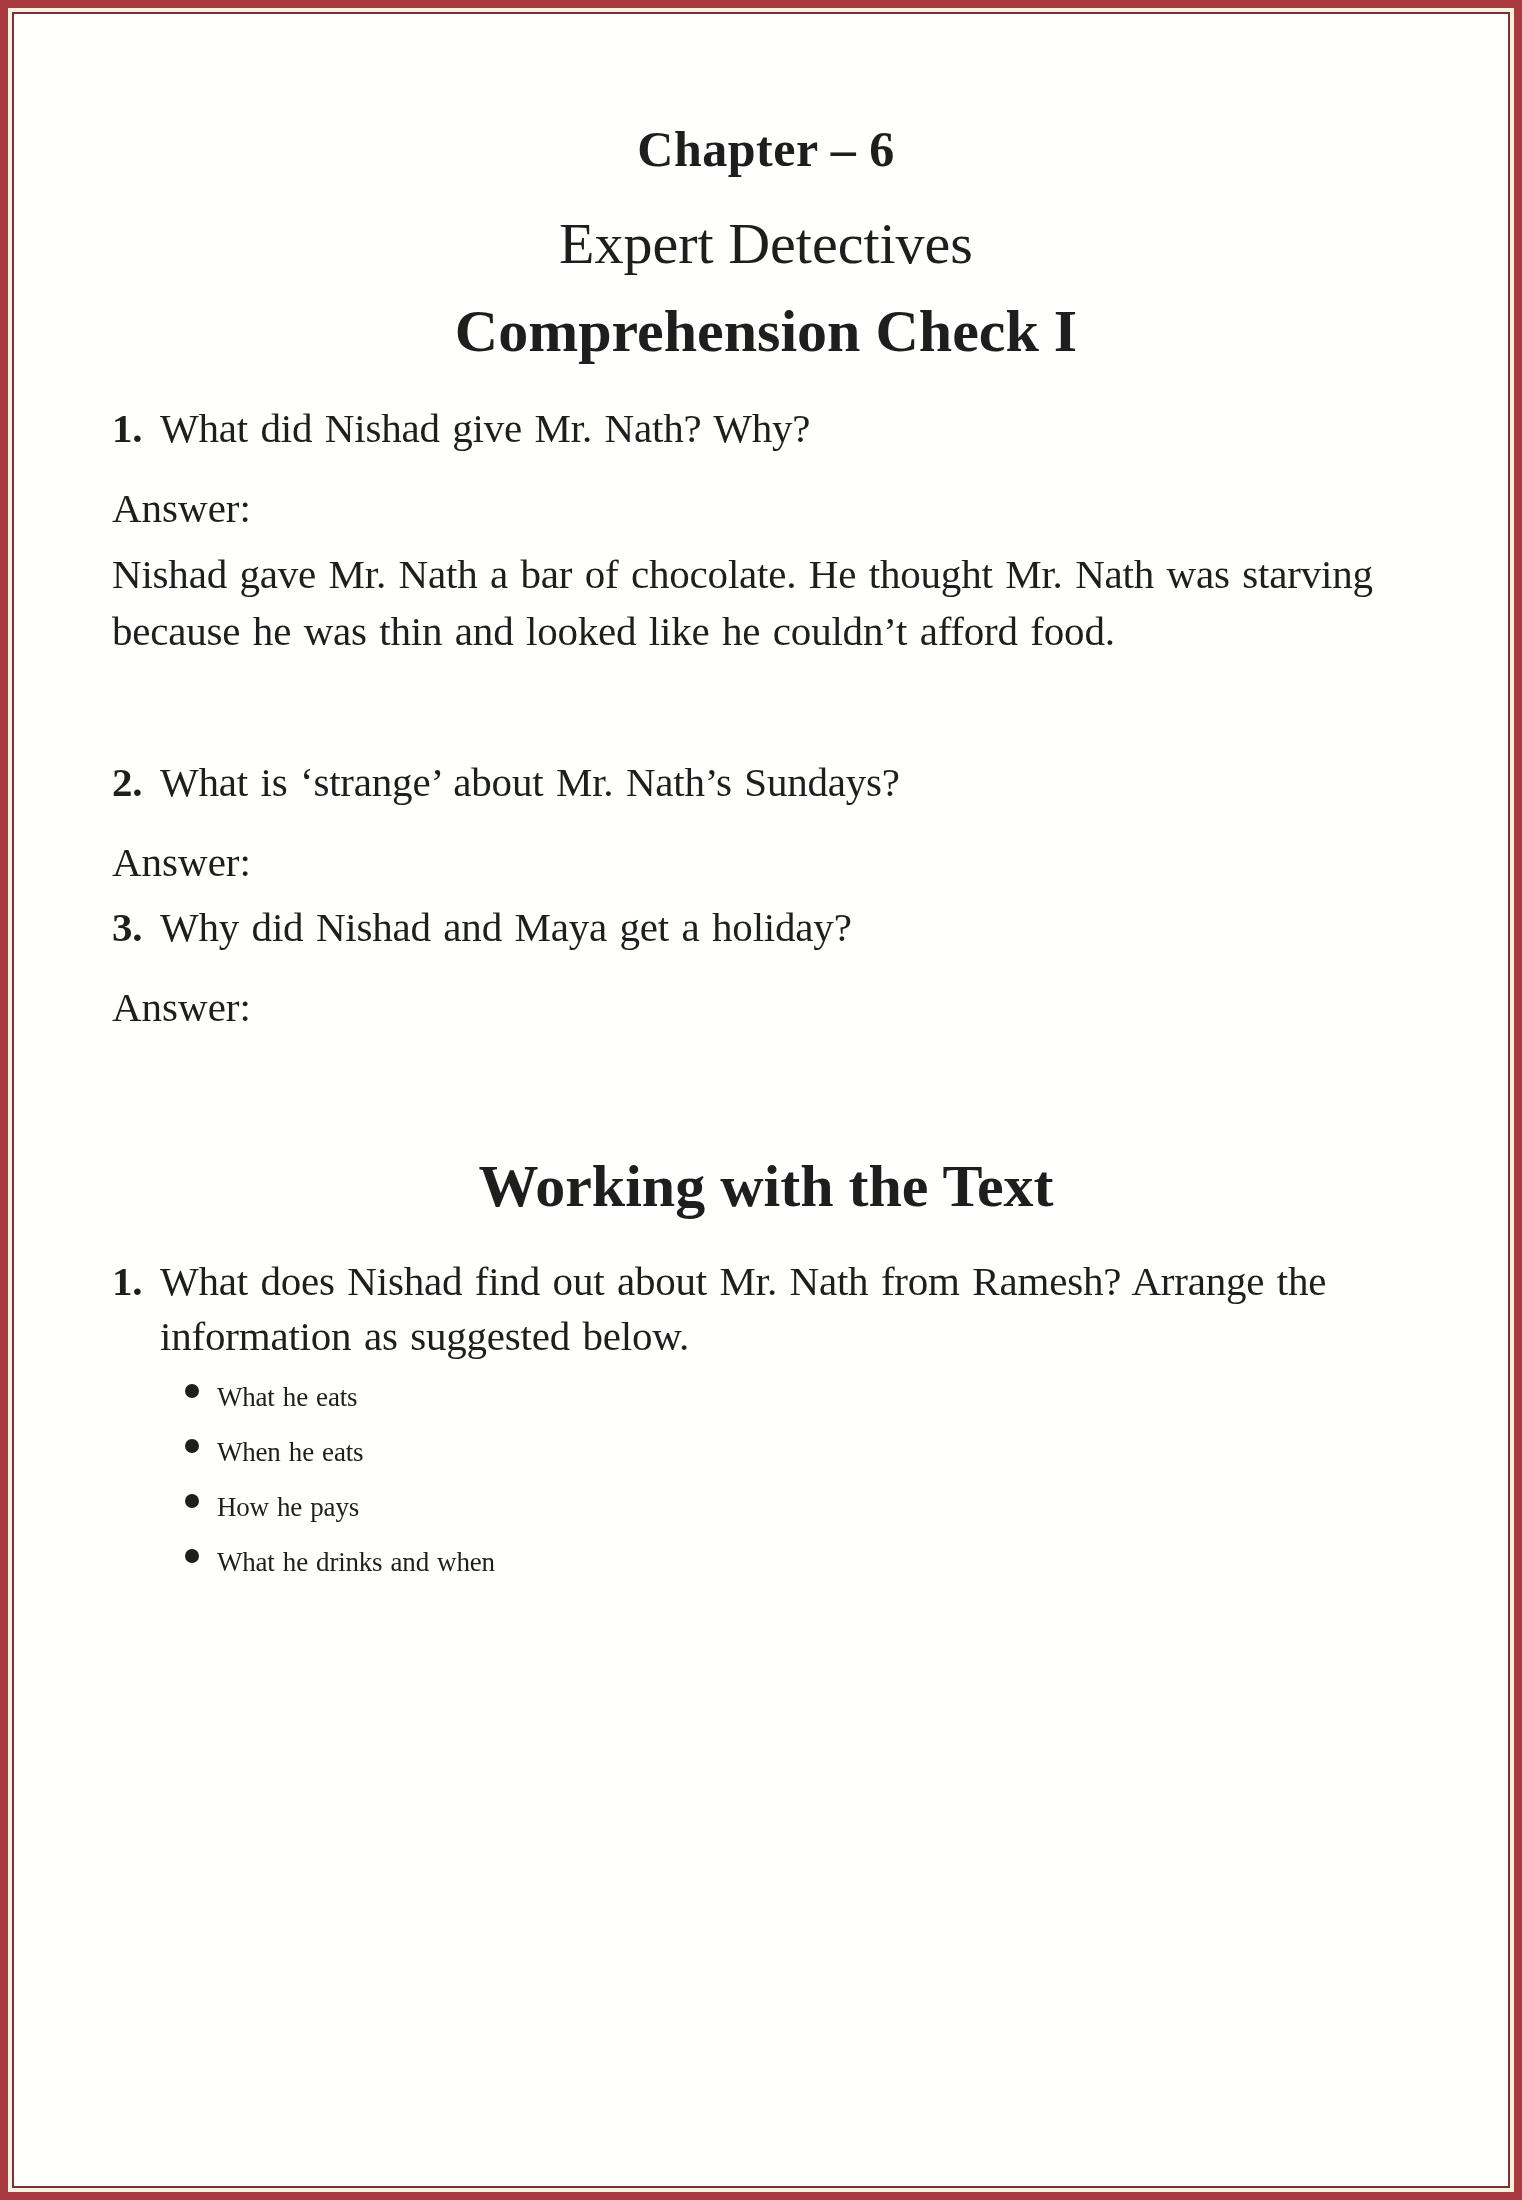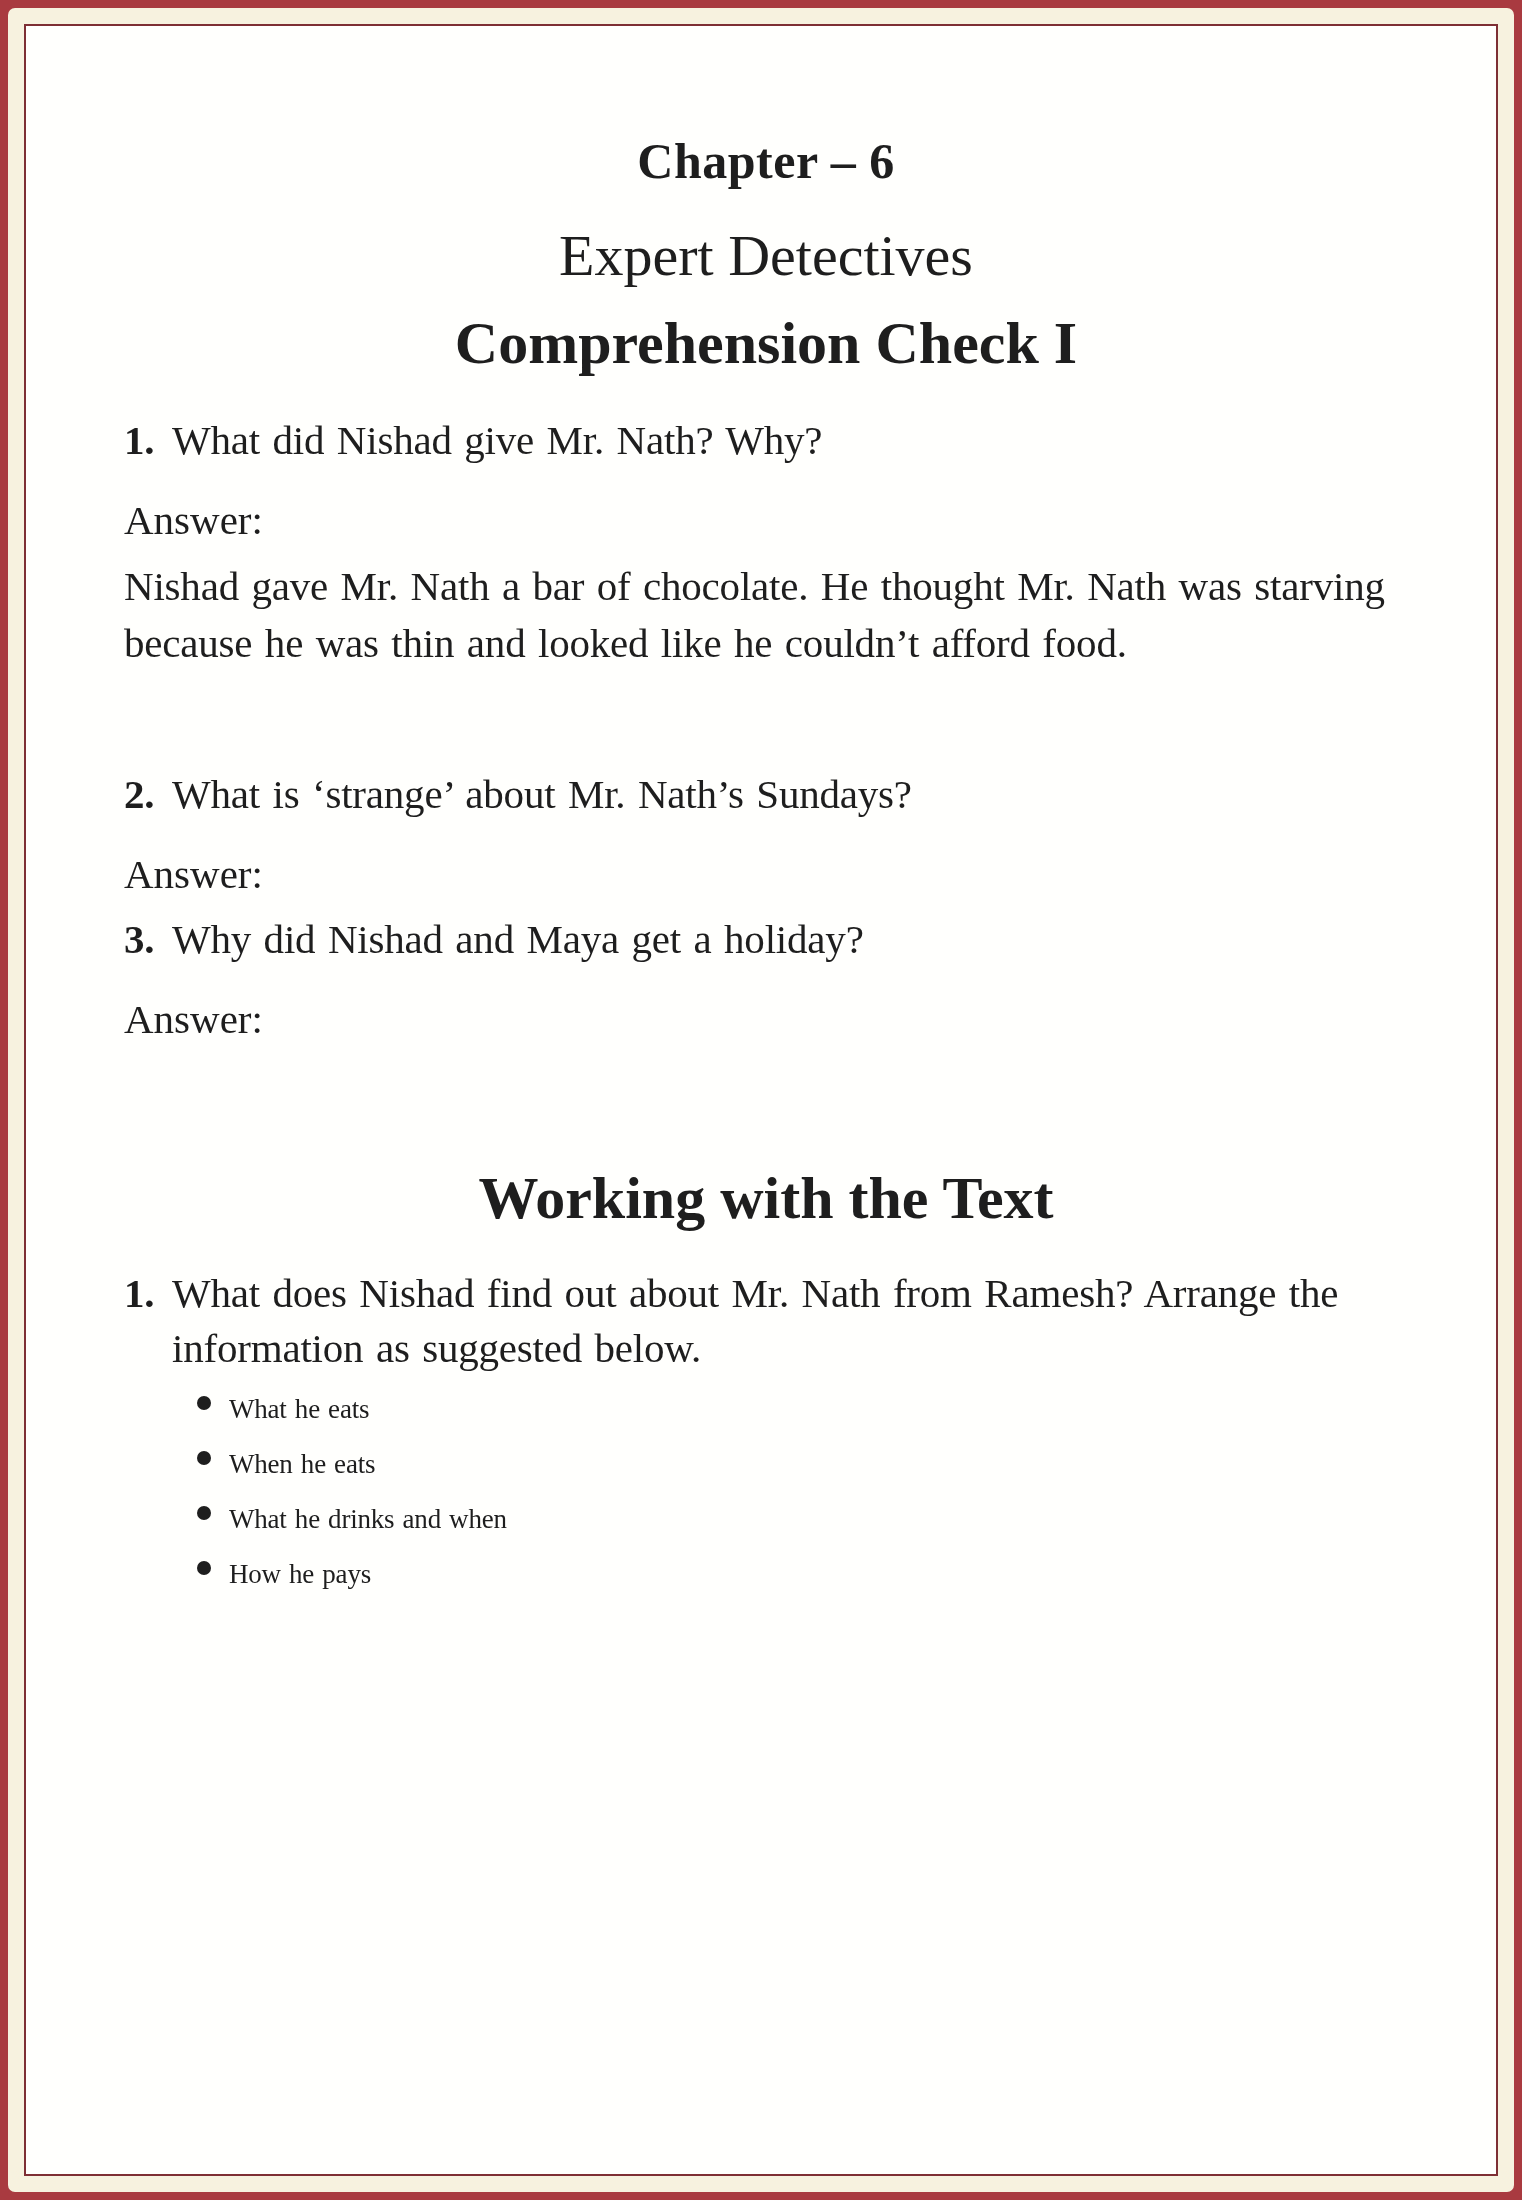--- a/index.html
+++ b/index.html
@@ -20,22 +20,21 @@
   .frame {
     width: 1522px;
     height: 2200px;
     background: var(--frame-outer);
     padding: 8px;
   }
   .frame-gap {
     width: 100%;
     height: 100%;
     background: var(--frame-gap);
-    padding: 16px;
-    border-radius: 7px;
+    padding: 4px;
   }
   .page {
     width: 100%;
     height: 100%;
     background: var(--page-bg);
     border: 2px solid var(--frame-inner-line);
     padding: 108px 88px 0 98px;
     overflow: hidden;
   }
   .chapter-title {
@@ -159,24 +158,24 @@
           <li class="bullet-item">
             <span class="bullet-dot"></span>
             <span>What he eats</span>
           </li>
           <li class="bullet-item">
             <span class="bullet-dot"></span>
             <span>When he eats</span>
           </li>
           <li class="bullet-item">
             <span class="bullet-dot"></span>
-            <span>What he drinks and when</span>
+            <span>How he pays</span>
           </li>
           <li class="bullet-item">
             <span class="bullet-dot"></span>
-            <span>How he pays</span>
+            <span>What he drinks and when</span>
           </li>
         </ul>
       </div>
 
     </div>
   </div>
 </div>
 
 </body></html>

